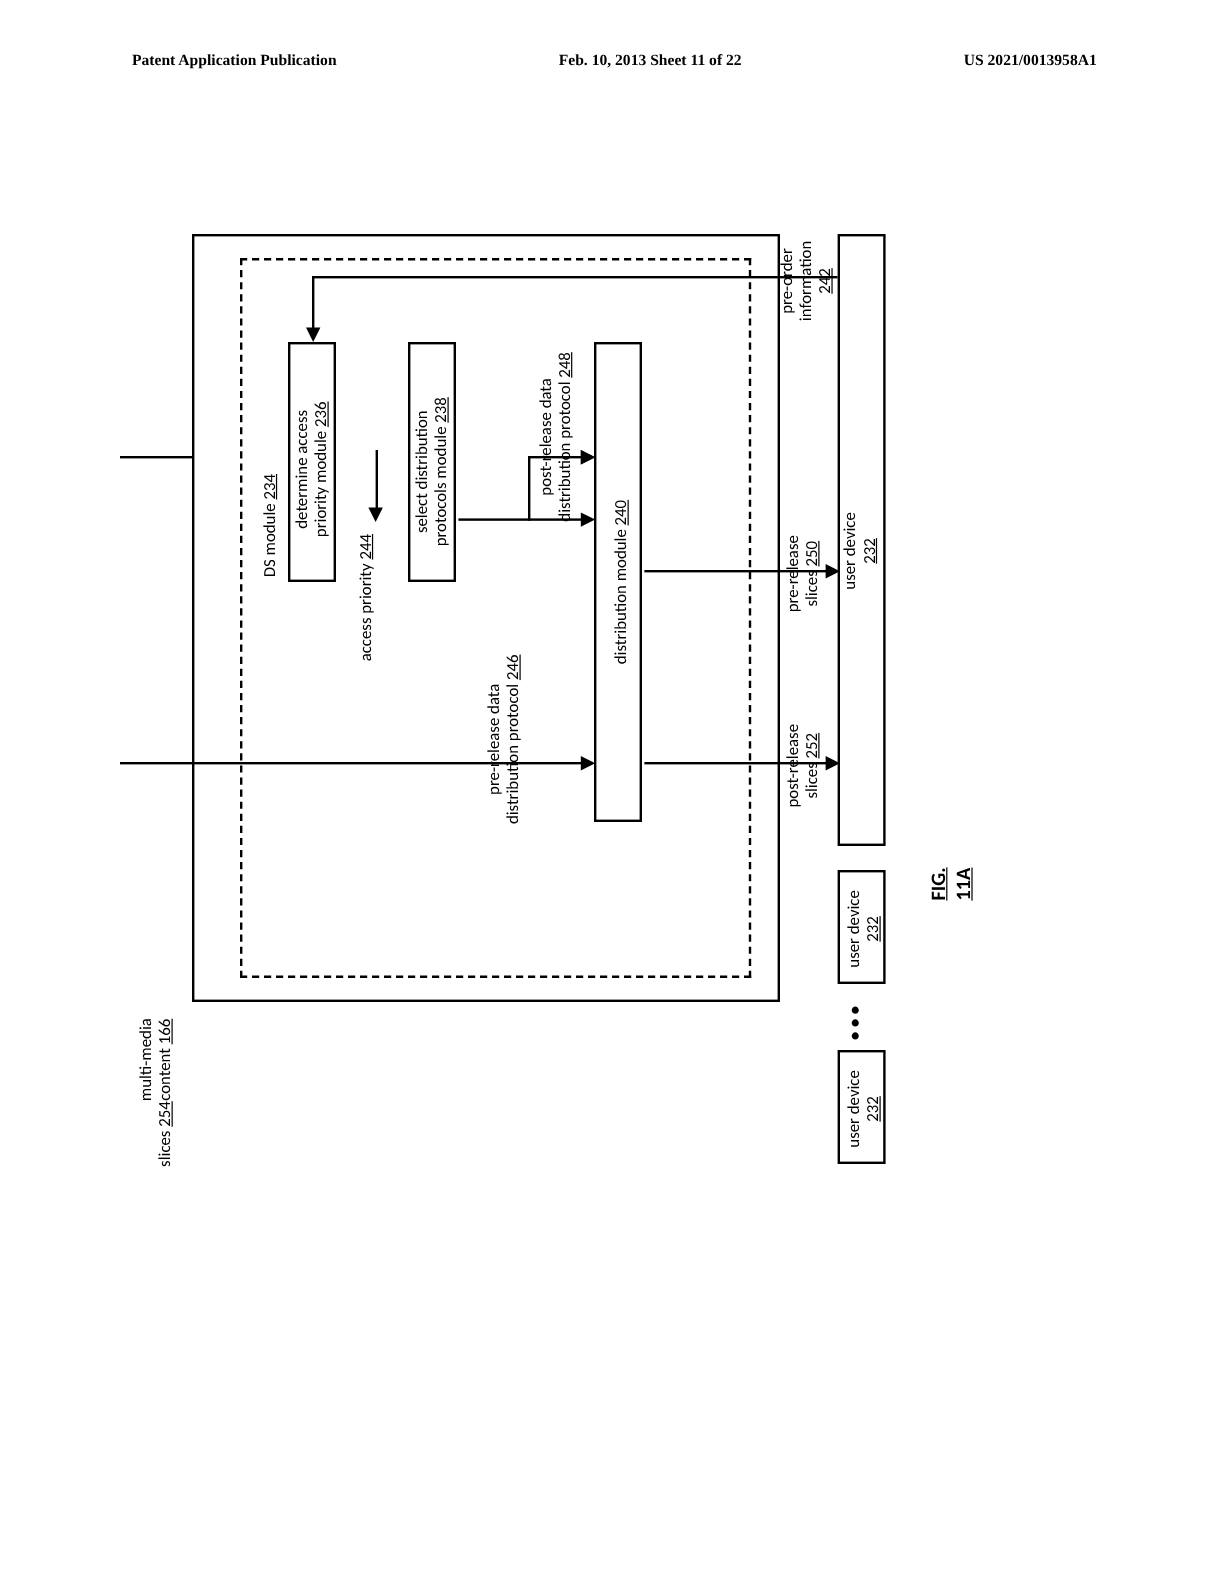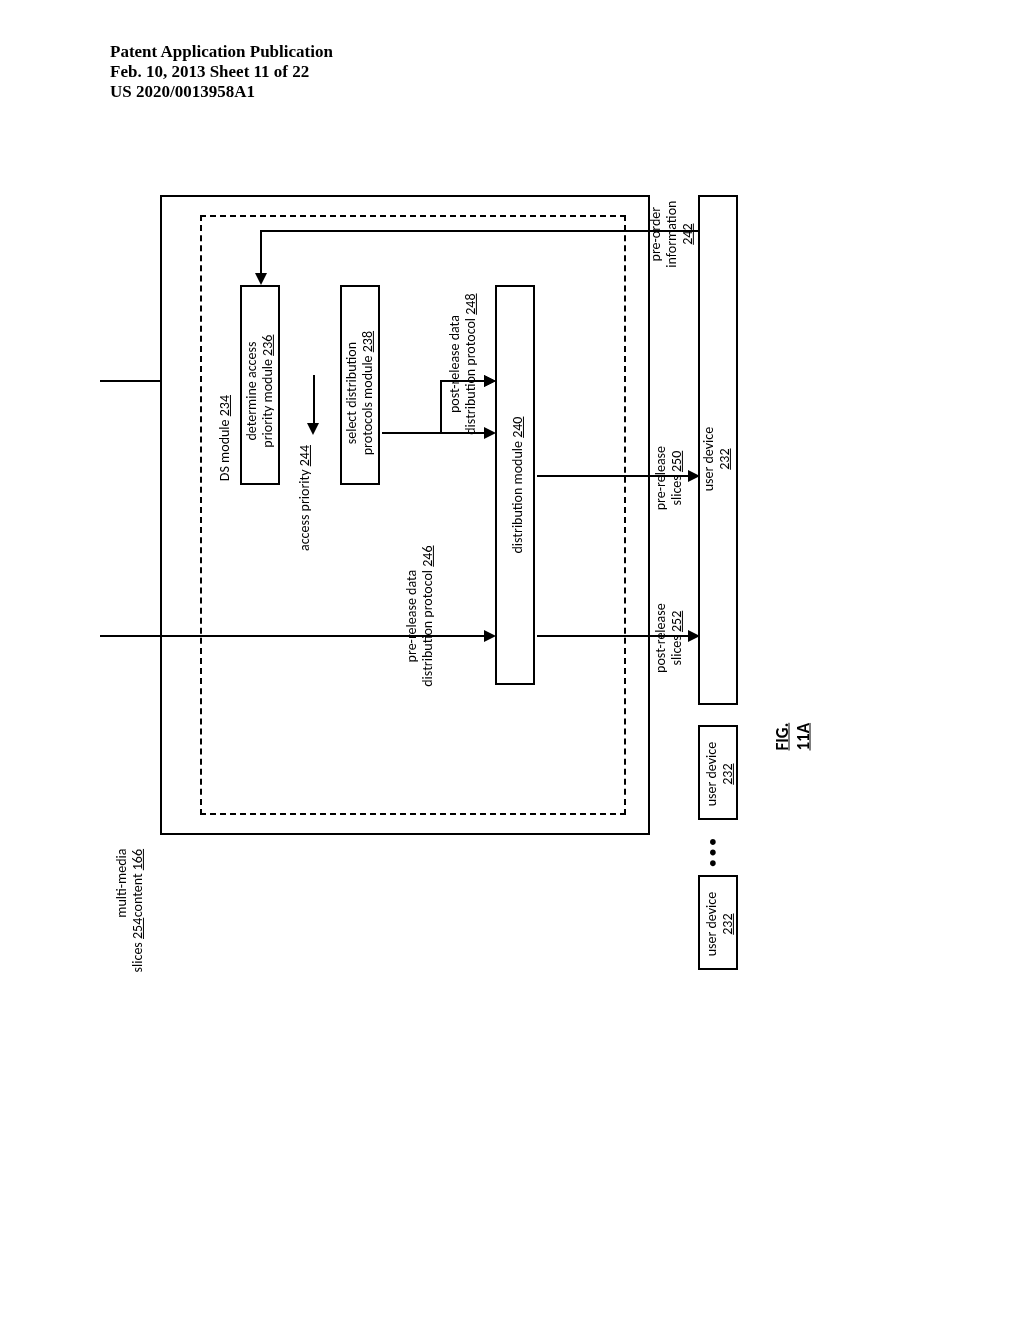--- a/index.html
+++ b/index.html
@@ -15,23 +15,22 @@
       position: relative;
     }
     .page-header {
       position: absolute;
       top: 42px;
       left: 0;
       right: 0;
       display: flex;
       justify-content: space-between;
       padding: 0 110px;
-      font-size: 17px;
+      font-size: 13px;
       font-weight: bold;
-      flex-direction: column;
     }
     .diagram-area {
       position: absolute;
       top: 195px;
       left: 100px;
       width: 720px;
       height: 890px;
     }
     .box {
       position: absolute;
@@ -107,21 +106,21 @@
       line-height: 1.15;
       text-align: center;
     }
   </style>
 </head>
 <body>
 
 <div class="page-header">
   <span>Patent Application Publication</span>
   <span>Feb. 10, 2013  Sheet 11 of 22</span>
-  <span>US 2020/0013958A1</span>
+  <span>US 2021/0013958A1</span>
 </div>
 
 <div class="diagram-area">
 
   <div class="box" style="left:60px; top:0px; width:490px; height:640px;"></div>
   <div class="label rotated multiline" style="left:30px; top:235px; width:170px;">
     <span>computing device</span> <span class="underline">230</span>
   </div>
 
   <div class="box dashed" style="left:100px; top:20px; width:426px; height:600px;"></div>

